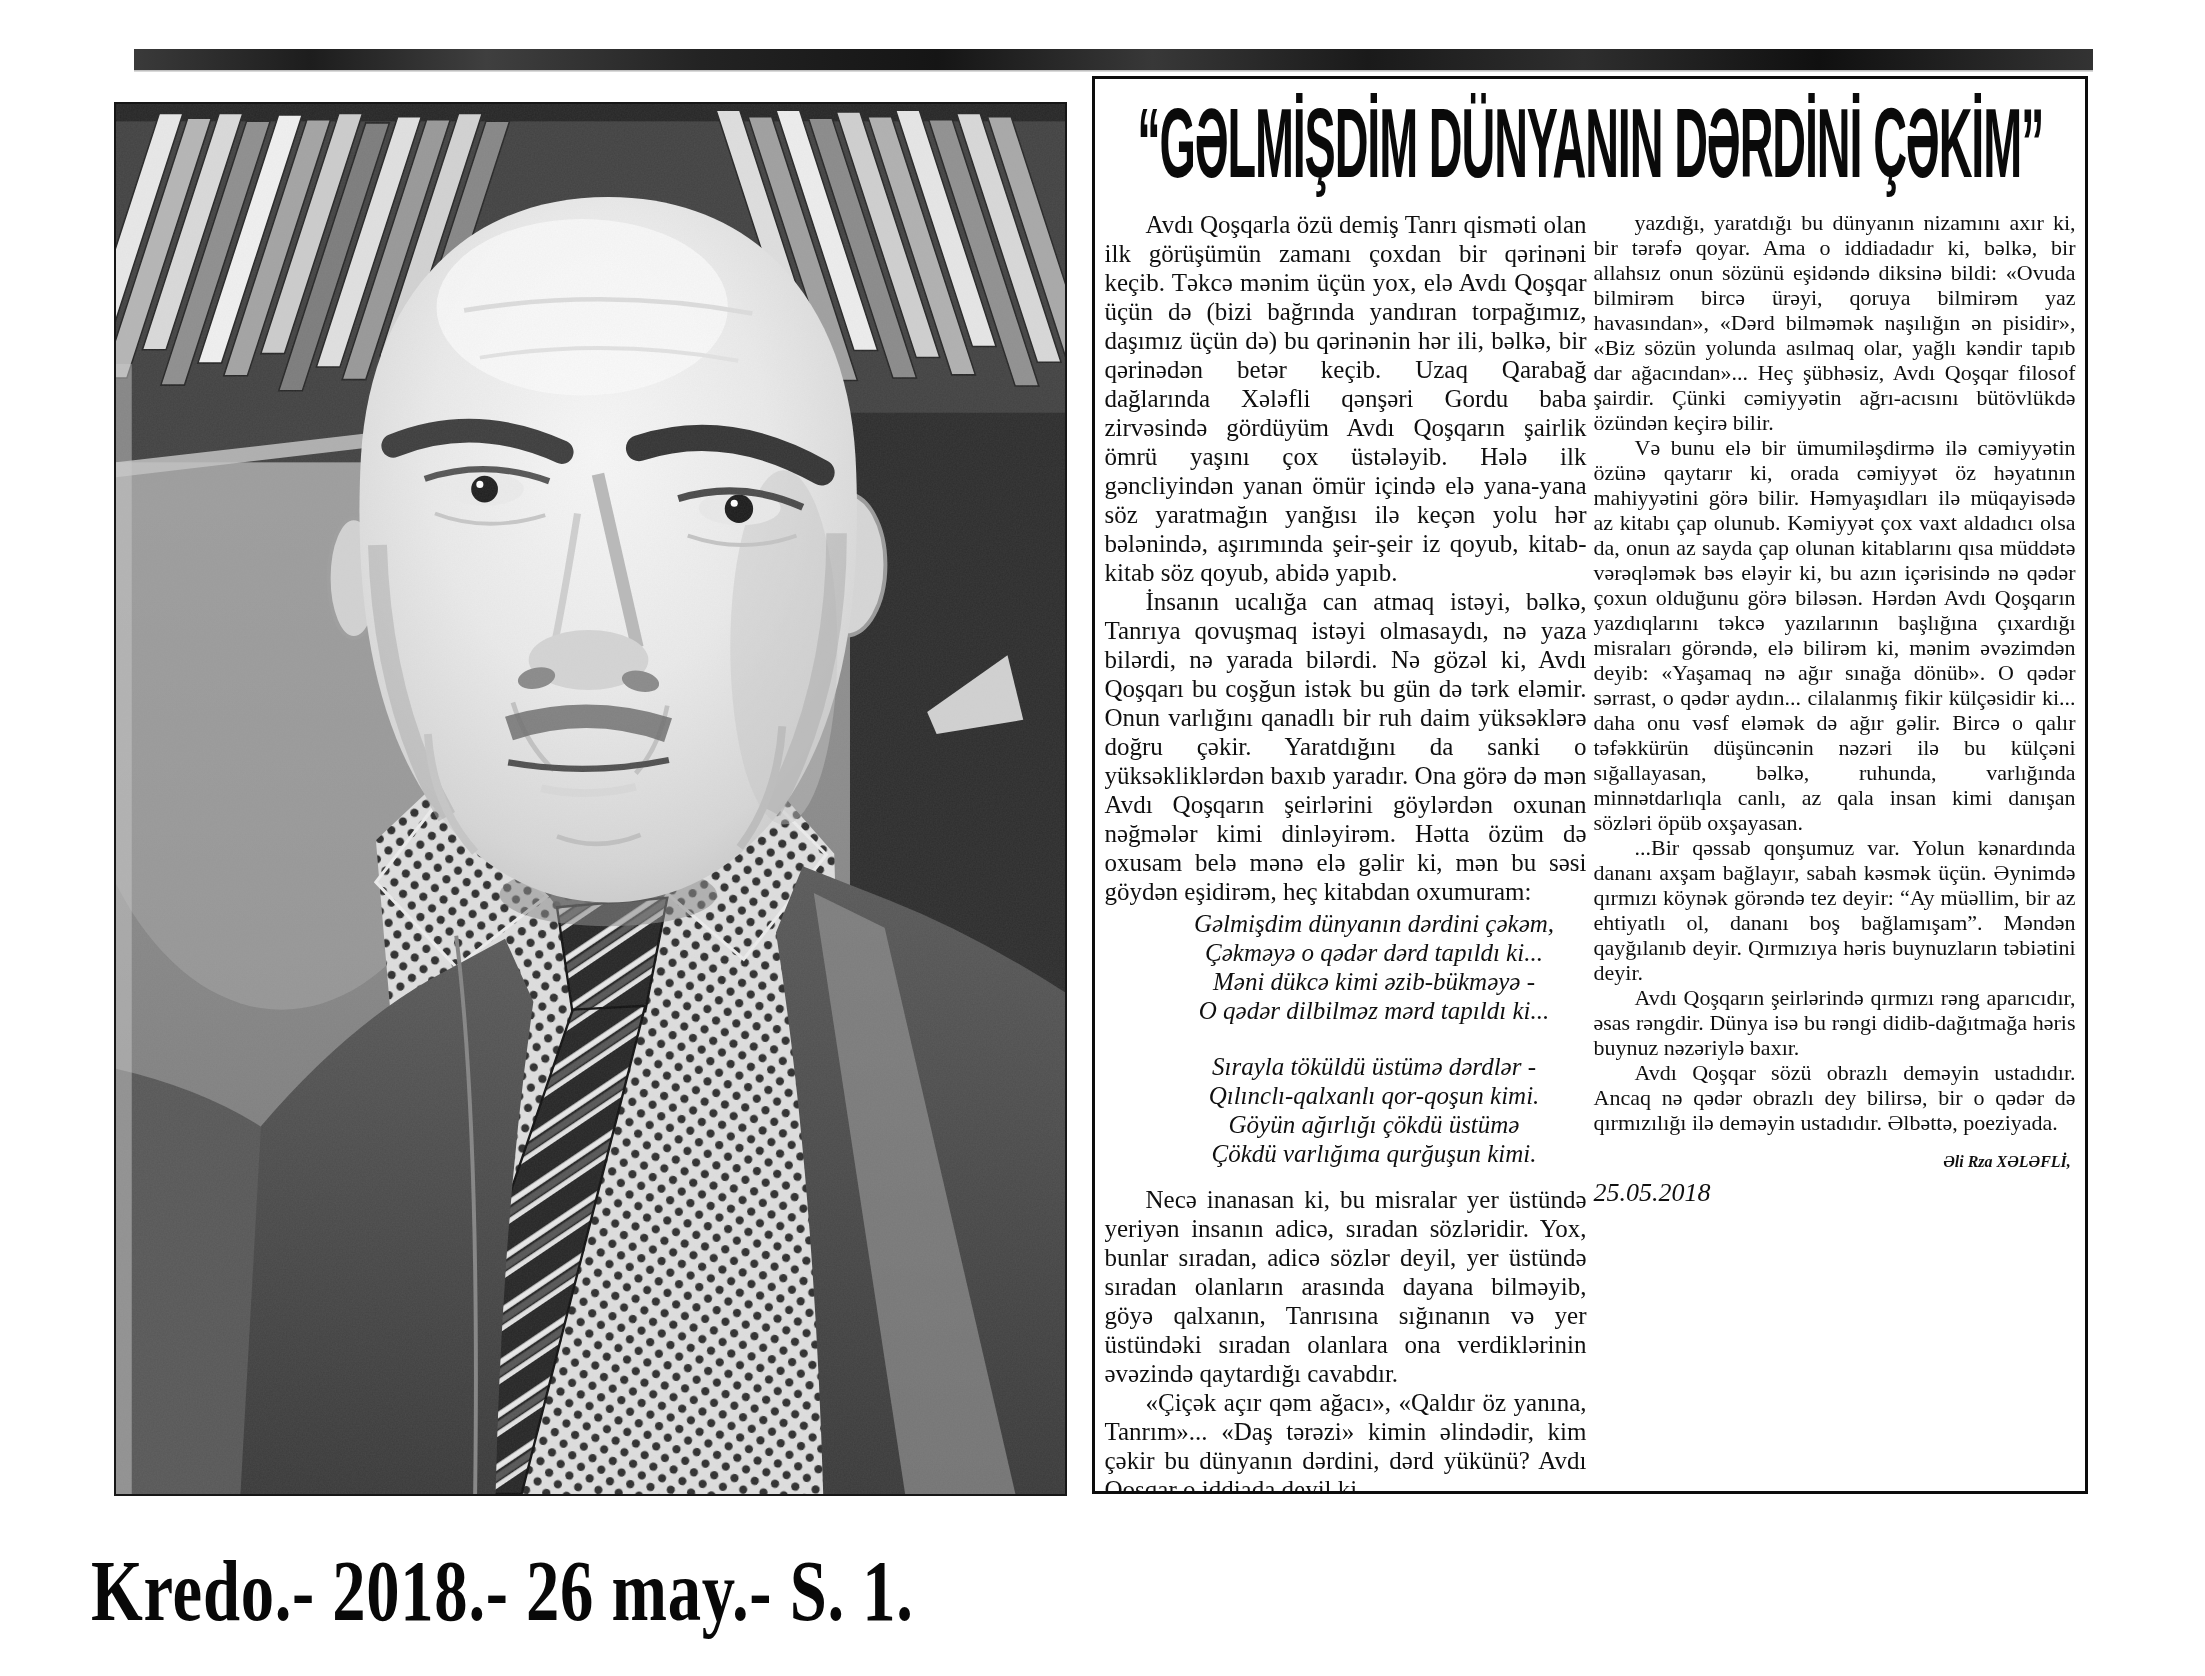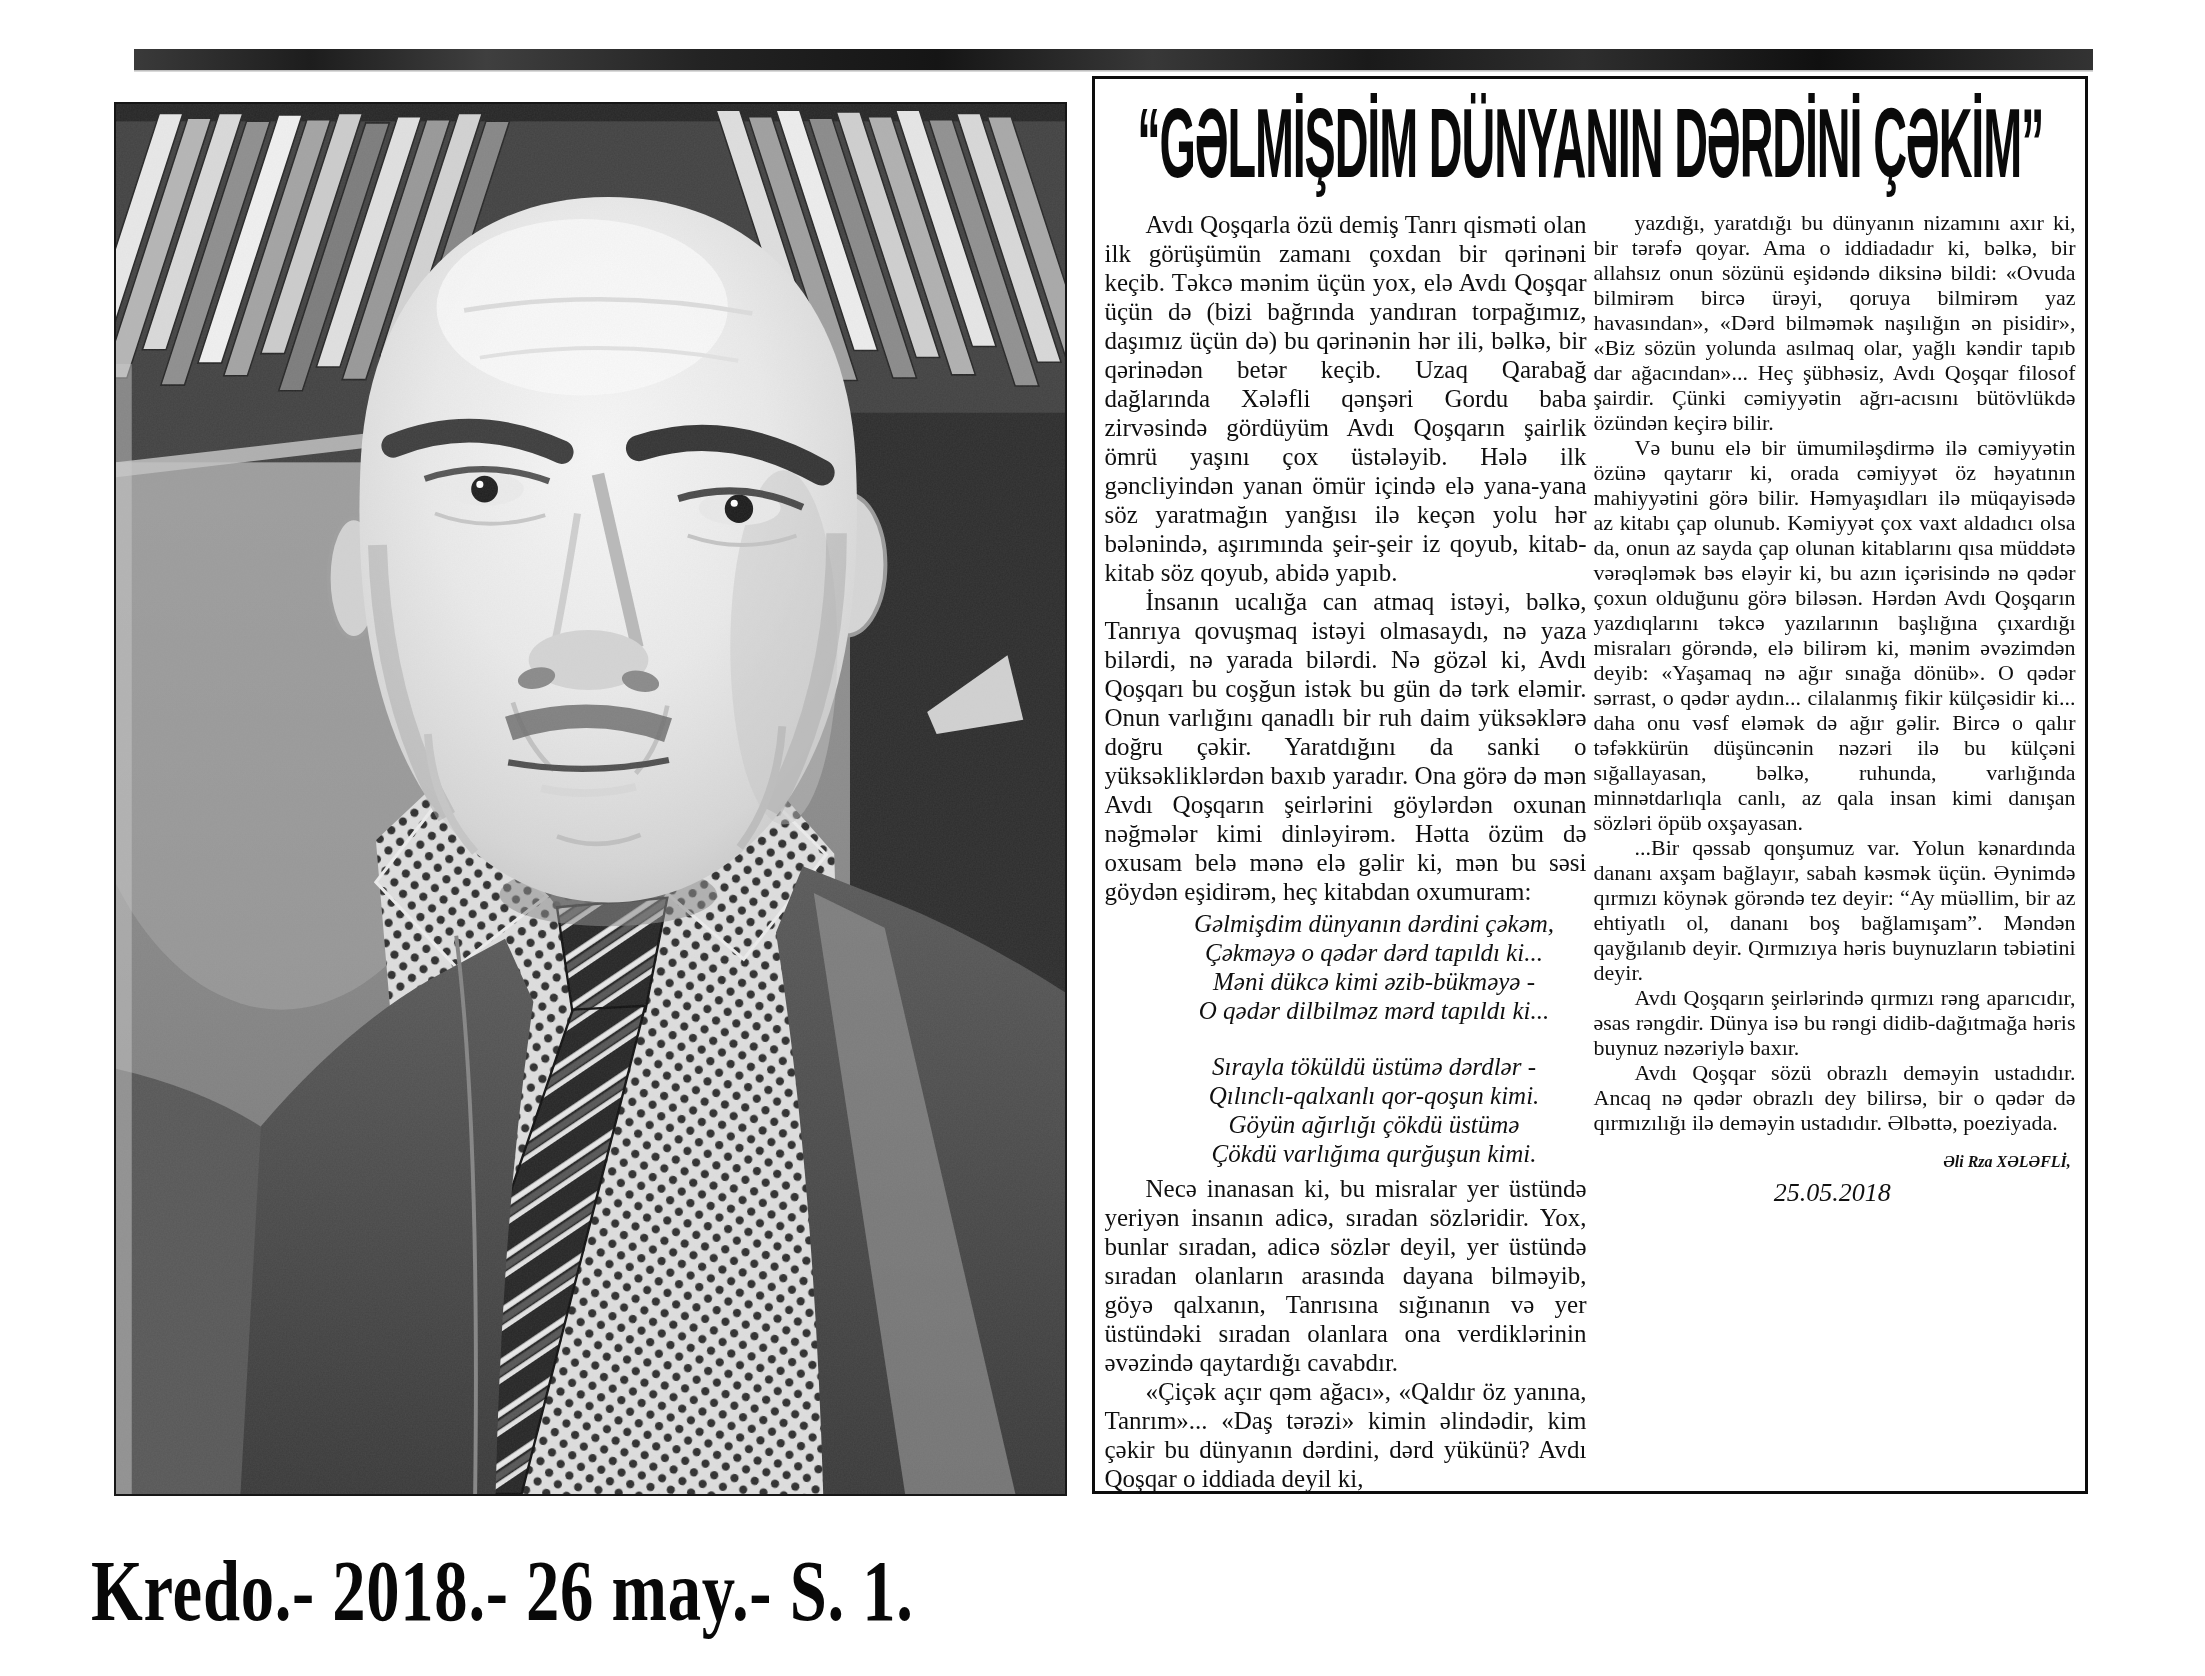--- a/index.html
+++ b/index.html
@@ -33,27 +33,27 @@
   }
   .cols{display:flex;gap:7px;margin-top:7.9px;}
   .col{flex:1 1 0;text-align:justify;}
   .col-left{font-size:25px;line-height:29px;}
   .col-right{font-size:22px;line-height:25px;}
   p.para{margin:0;text-indent:41px;}
   .poem{
     margin:2.4px 0 0 57px;font-style:italic;white-space:pre-line;
     text-align:center;text-indent:0;
   }
-  .poem.second{margin-top:27px;margin-bottom:6px;}
+  .poem.second{margin-top:27px;margin-bottom:17px;}
   .signature{
     margin-top:14px;text-align:right;font-weight:bold;font-style:italic;
     font-size:16px;padding-right:4.7px;text-indent:0;
   }
   .date{
-    margin-top:6.3px;text-align:center;font-style:italic;font-size:26px;
+    margin-top:6.3px;text-align:left;font-style:italic;font-size:26px;
     padding-right:4.7px;text-indent:0;
   }
   .citation{
     position:absolute;left:91px;top:1541px;
     font-family:"Liberation Serif",serif;font-weight:bold;font-size:74px;
     color:#080808;letter-spacing:0.8px;white-space:nowrap;
     transform:scale(0.9,1.18);transform-origin:left top;
   }
 </style>
 </head>

